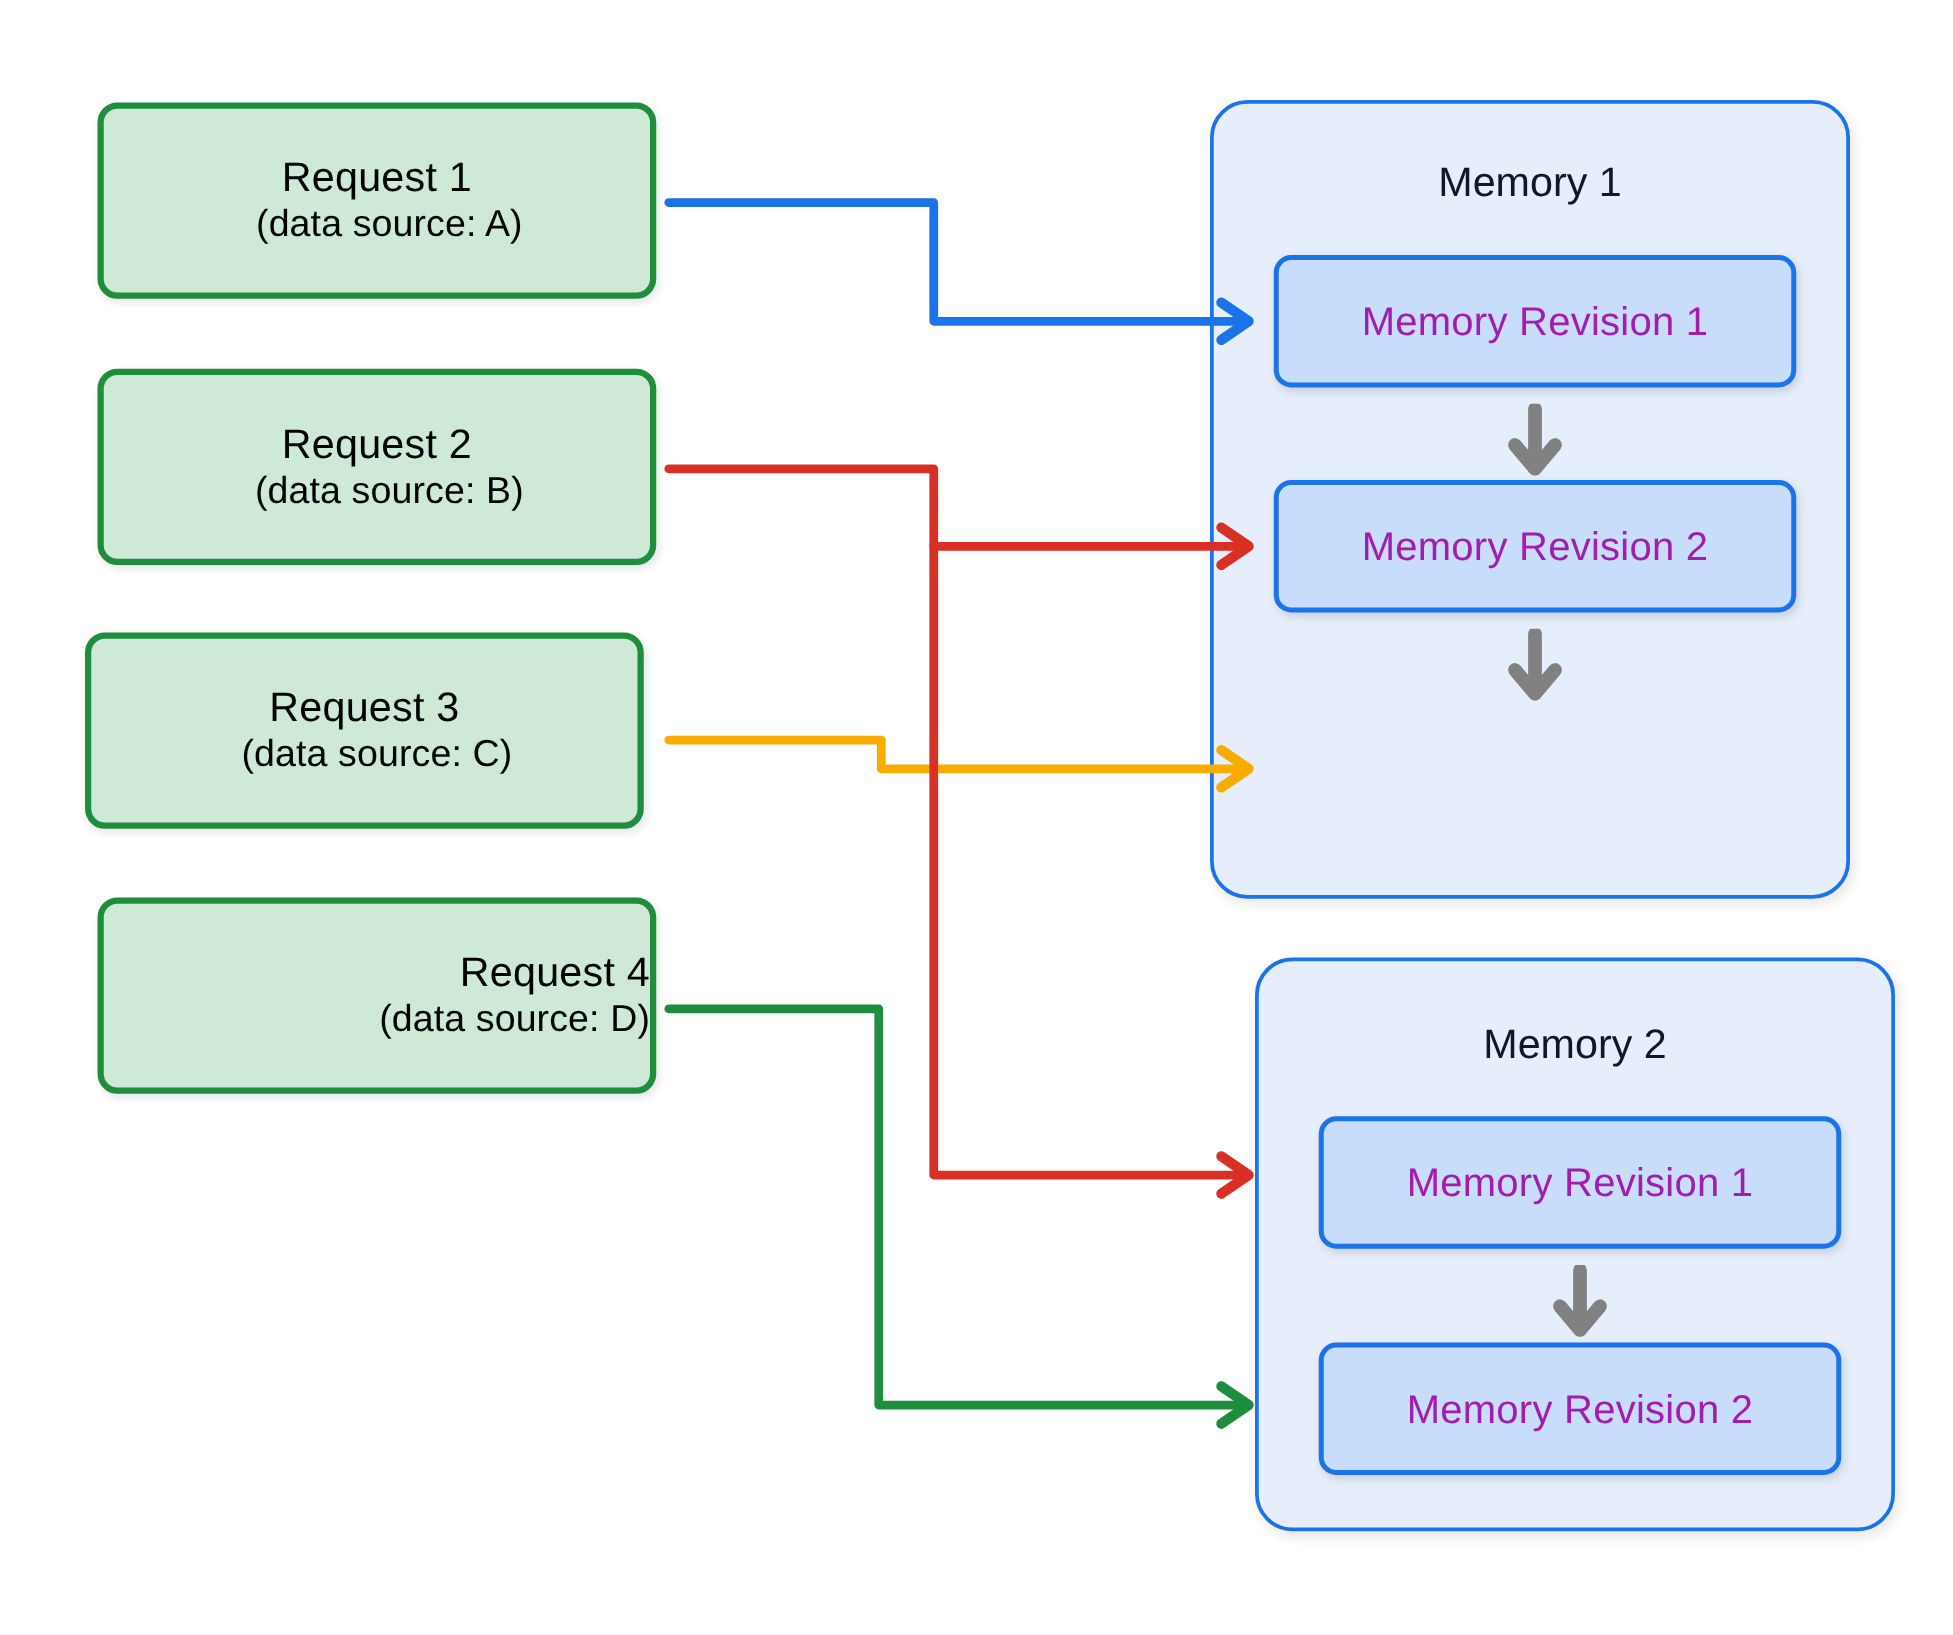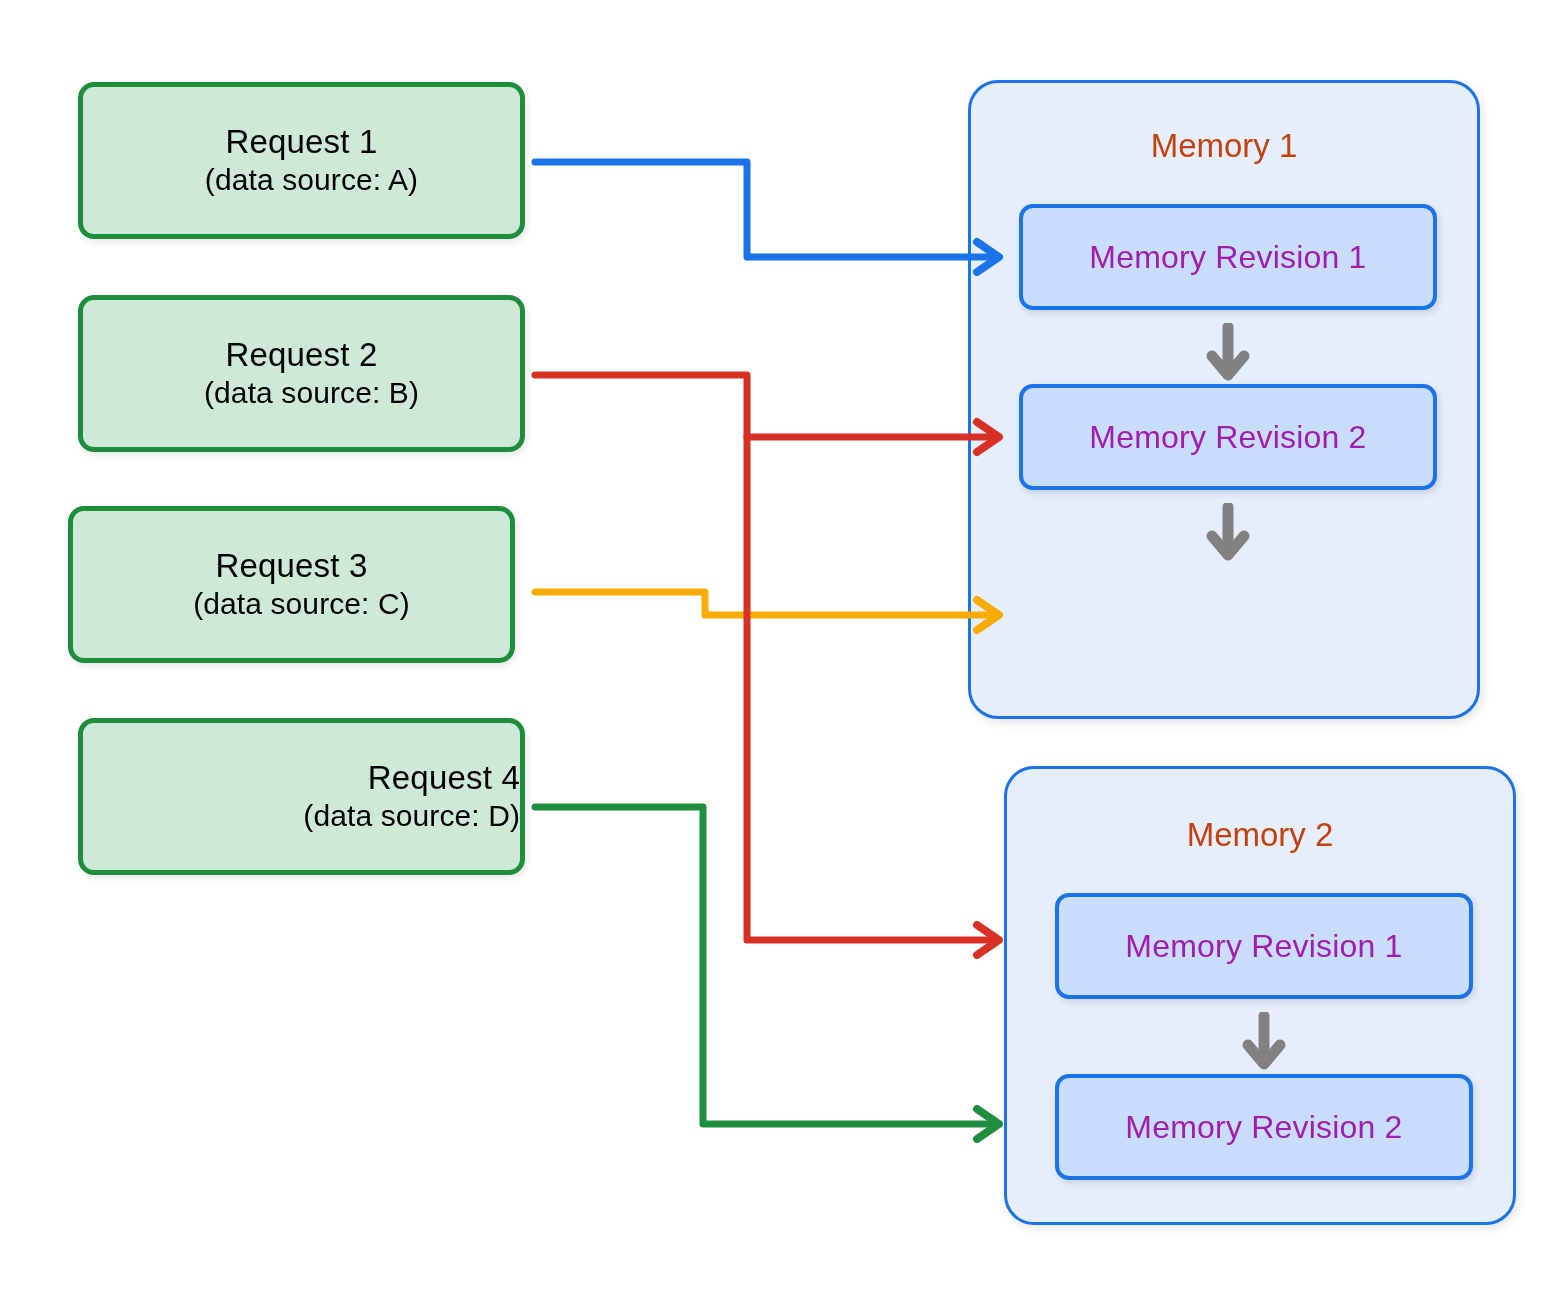--- a/index.html
+++ b/index.html
@@ -64,21 +64,21 @@
     border-radius: 30px;
     z-index: 2;
     box-shadow: 3px 4px 10px rgba(0,0,0,0.10);
   }
   .memory-title {
     position: absolute;
     left: 0;
     right: 0;
     text-align: center;
     font-size: 33px;
-    color: #c2410c;
+    color: #0f172a;
   }
   .revision-box {
     position: absolute;
     box-sizing: border-box;
     background: #c7ddfb;
     border: 4px solid #1a73e8;
     border-radius: 14px;
     display: flex;
     align-items: center;
     justify-content: center;

